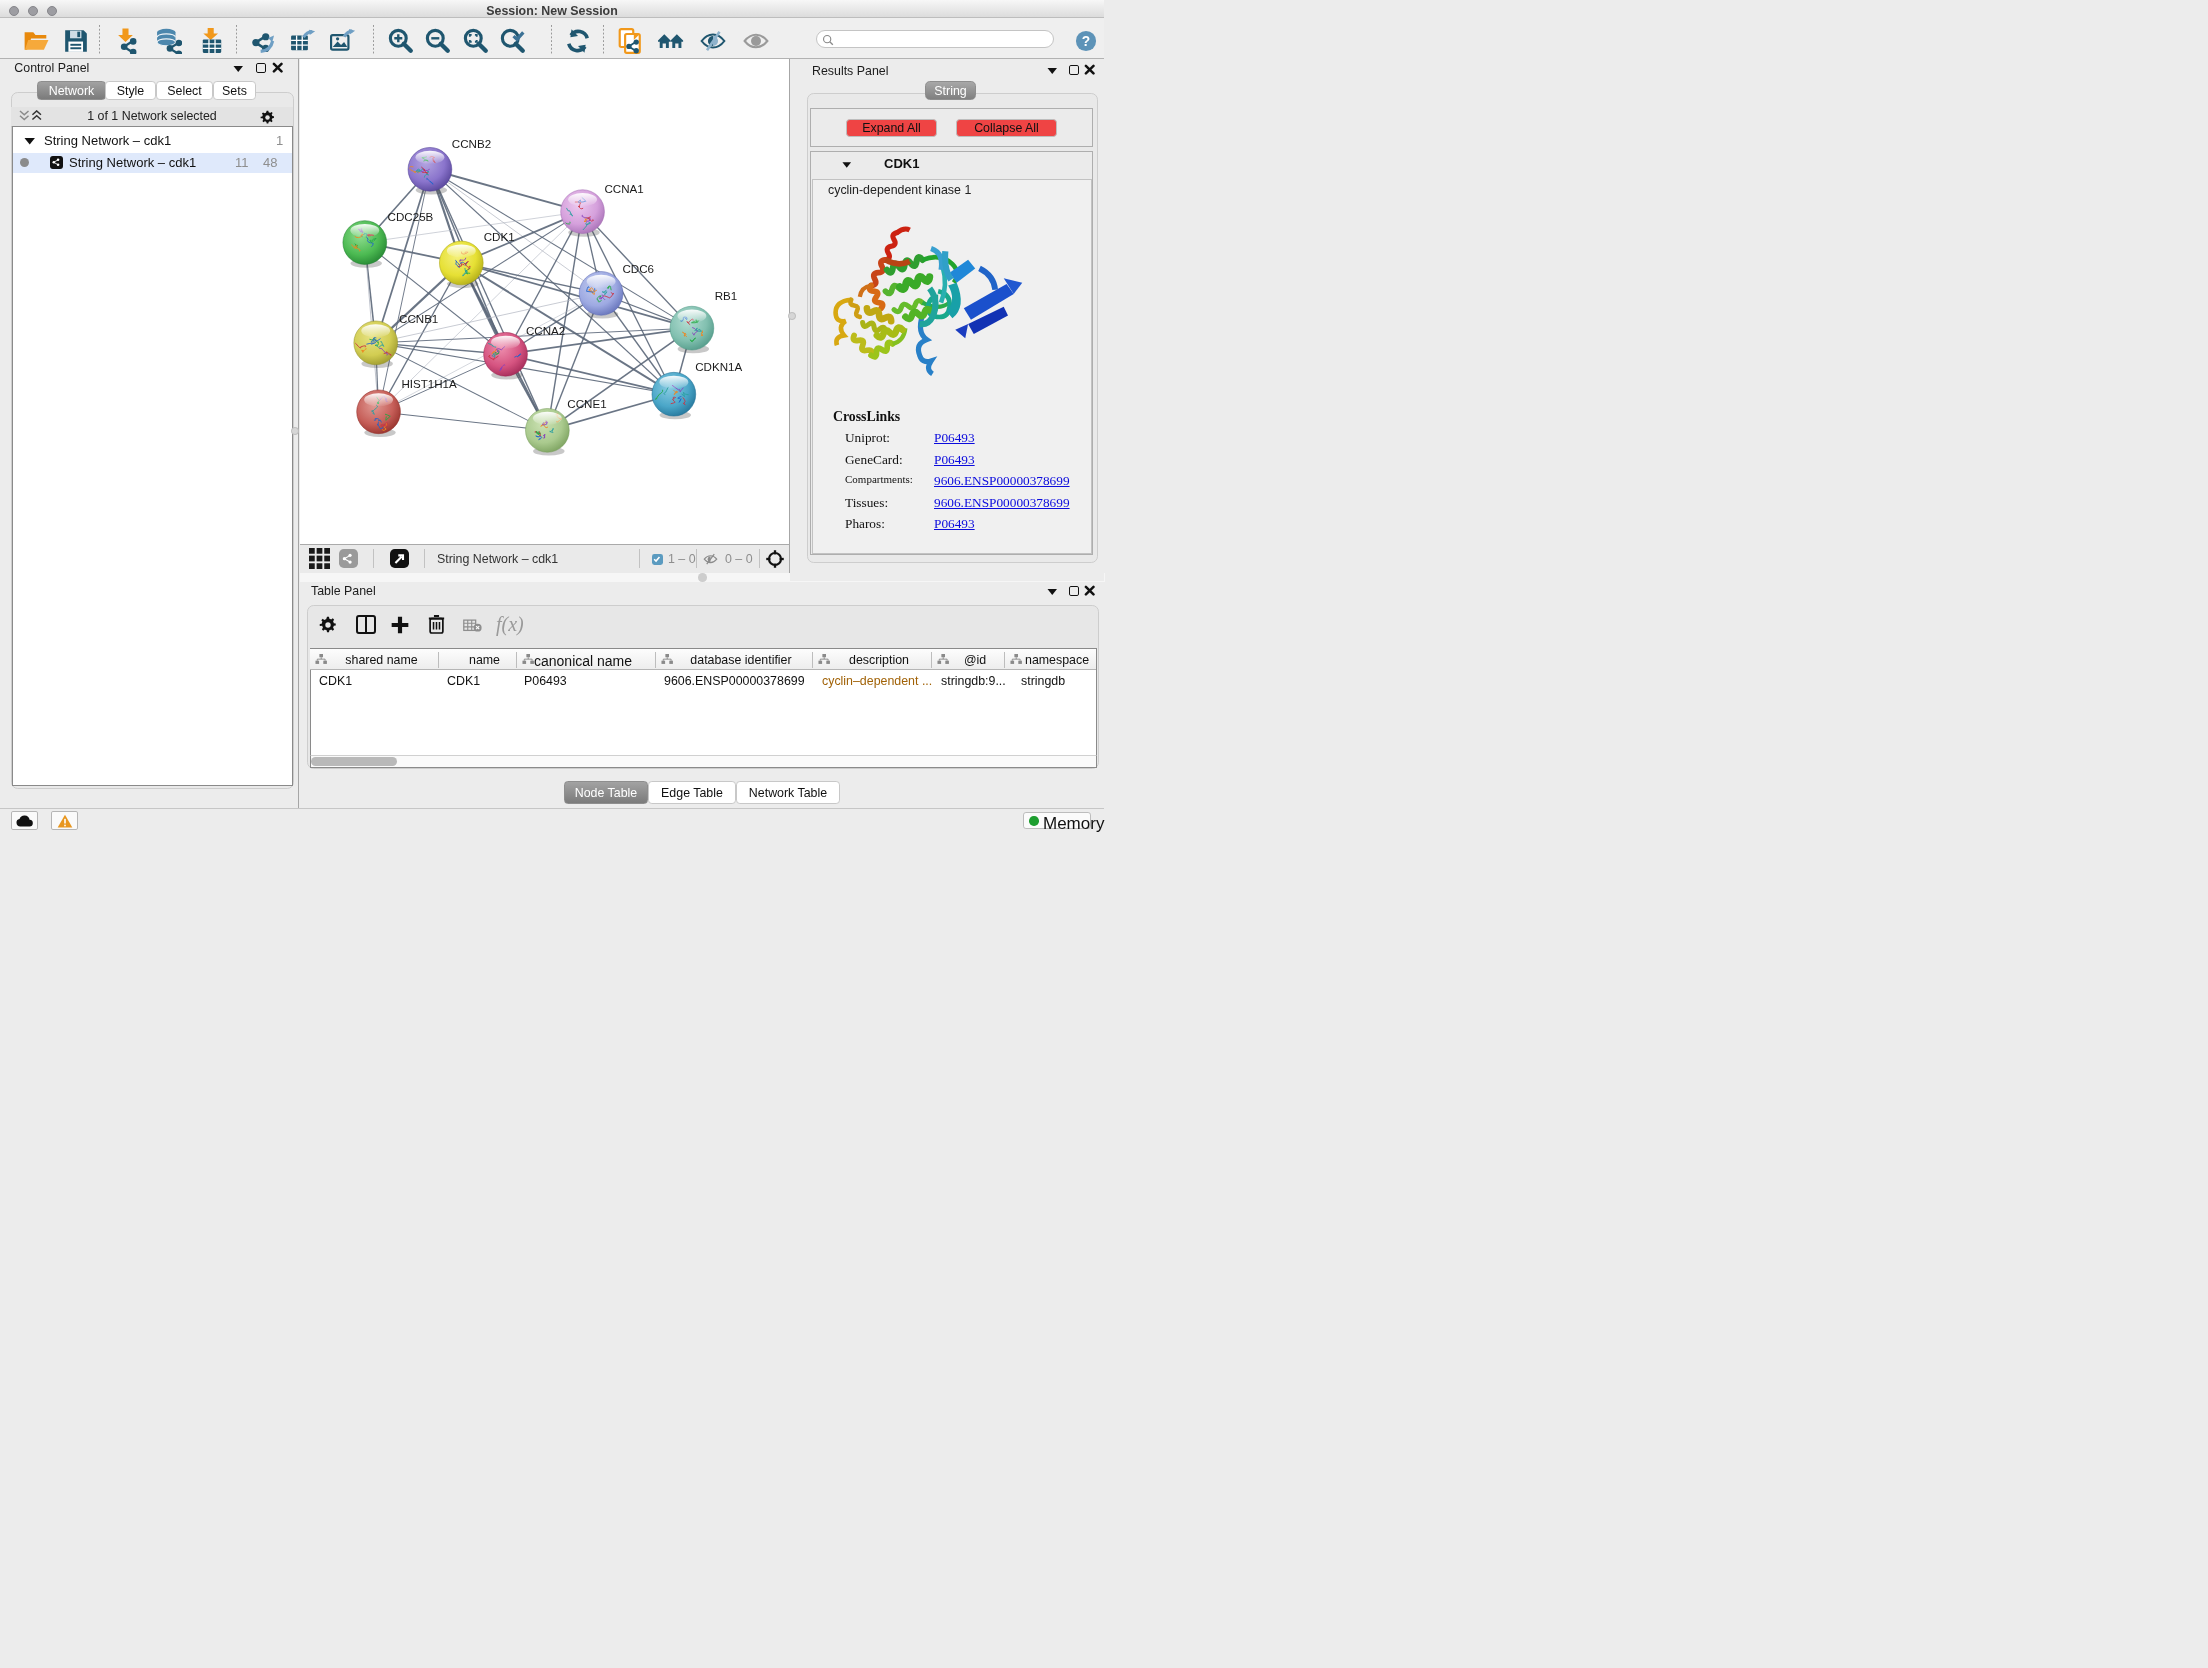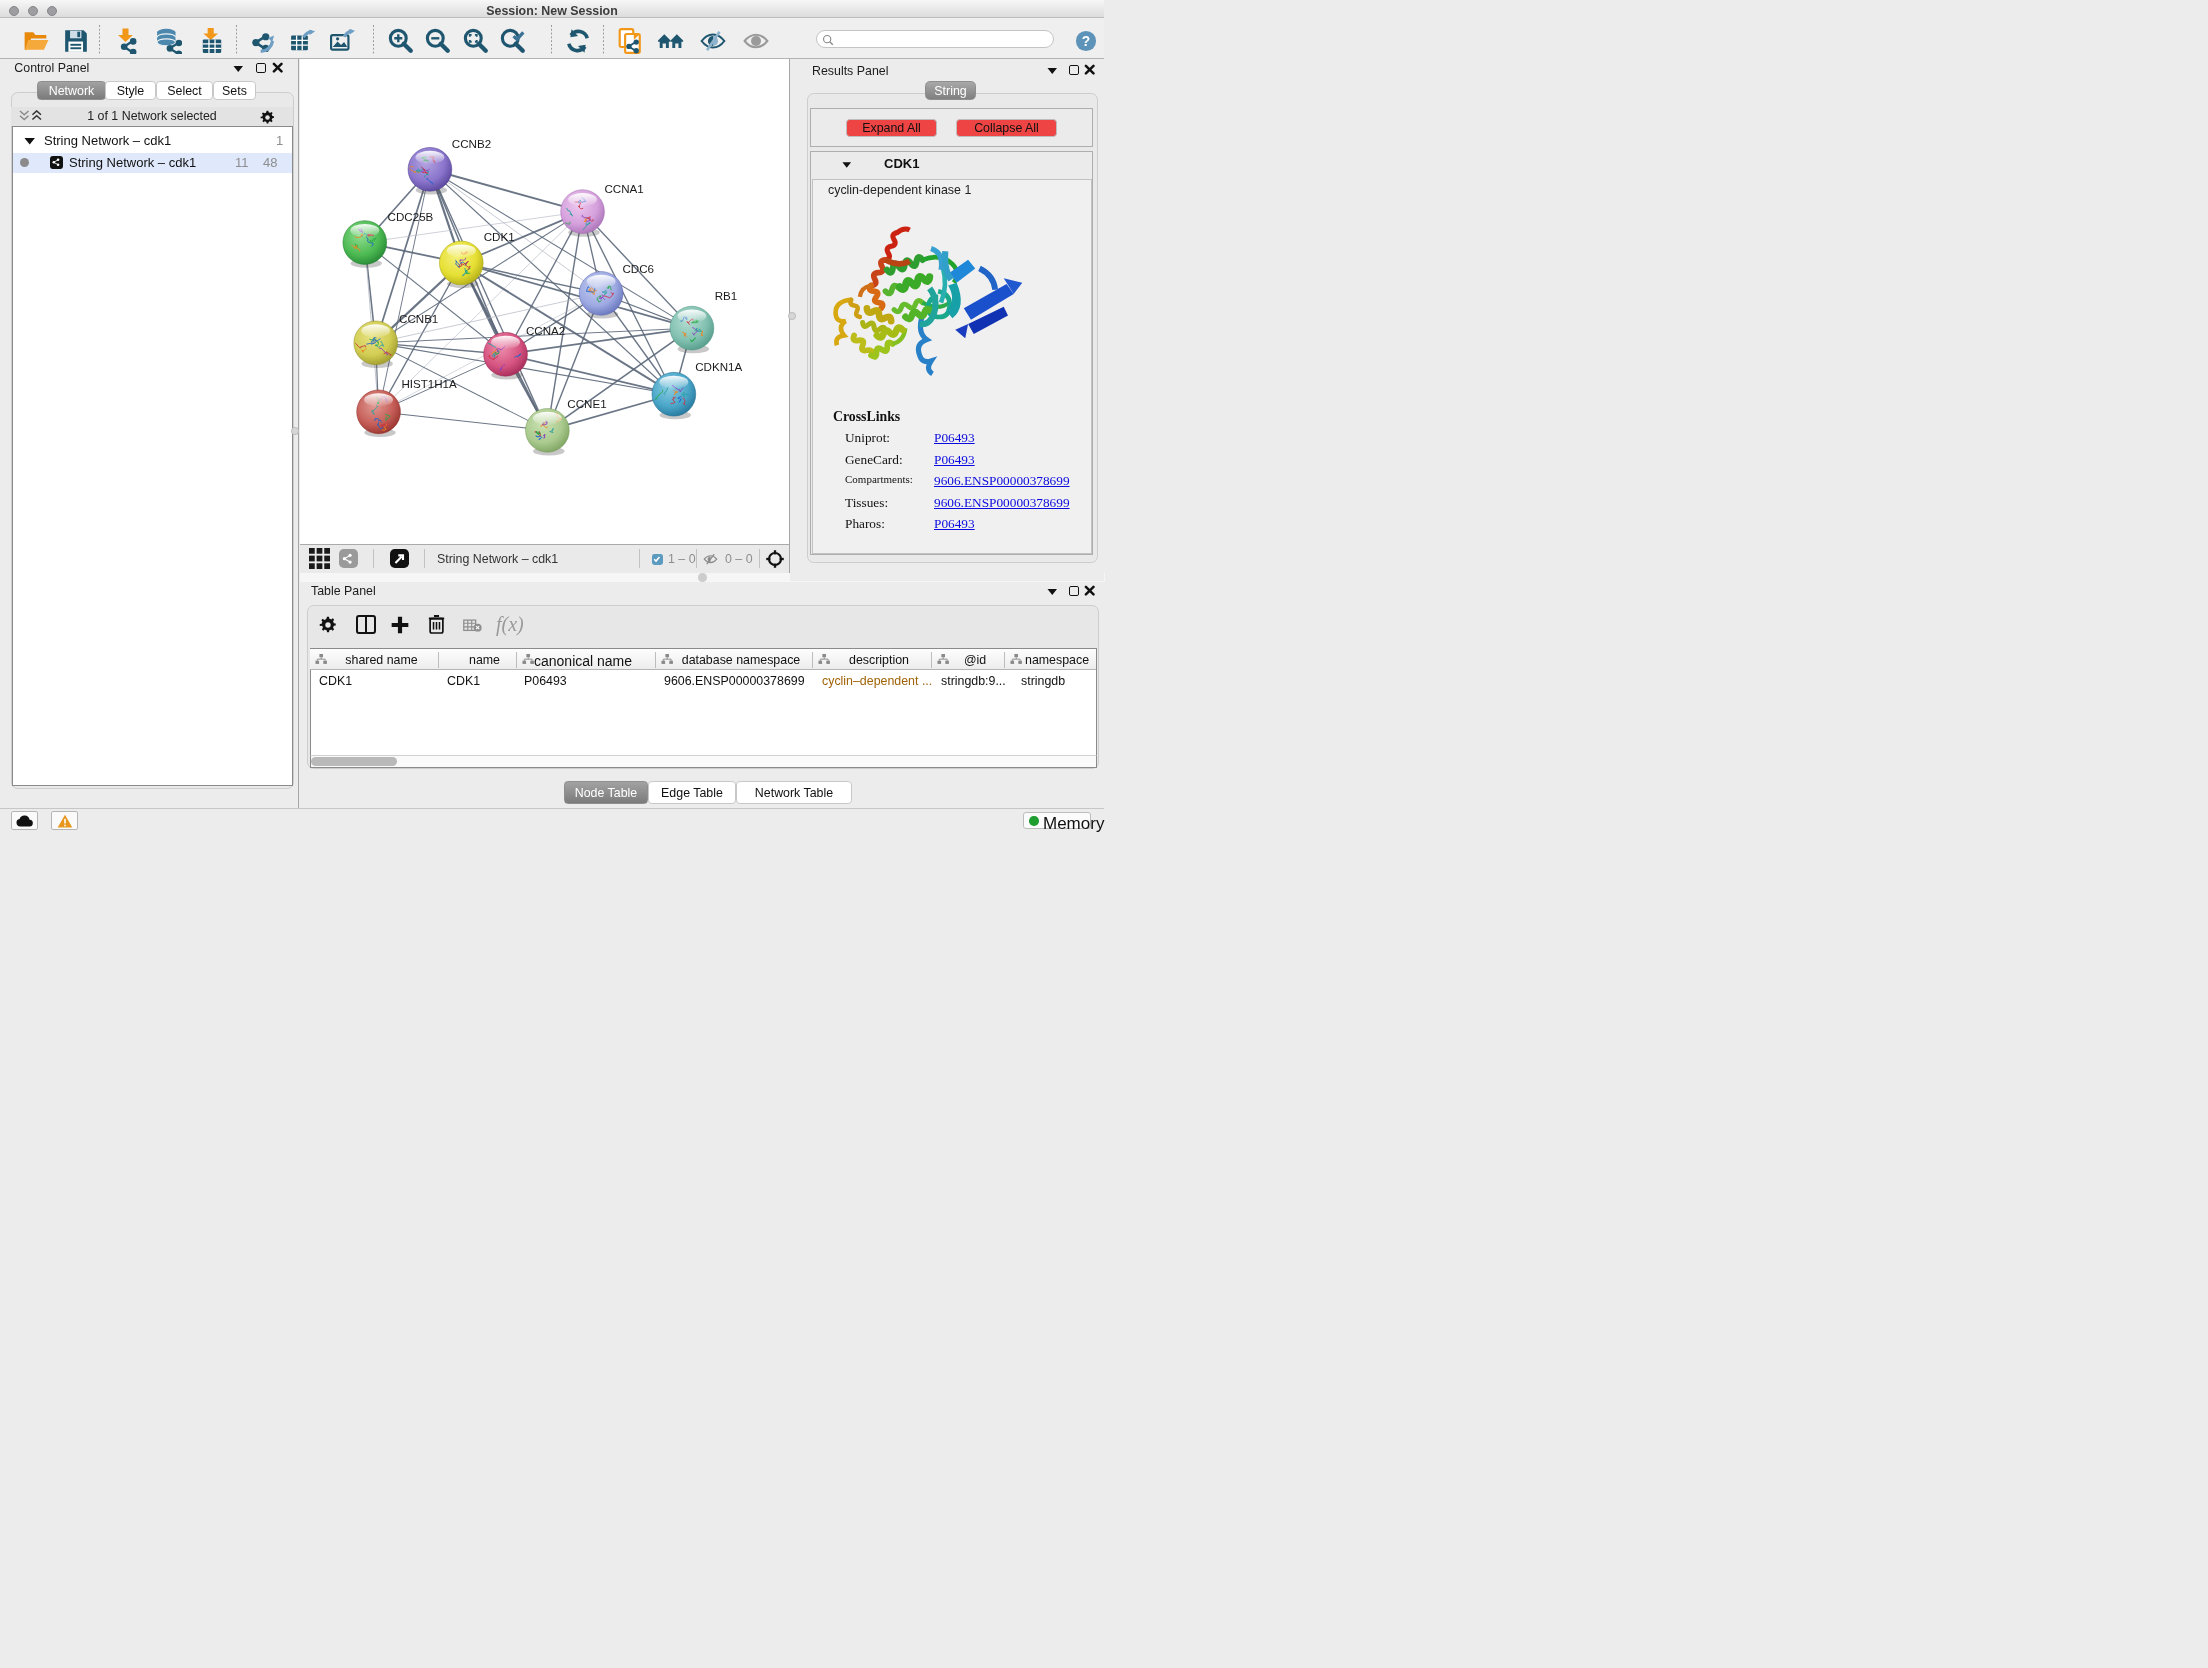--- a/index.html
+++ b/index.html
@@ -694,21 +694,21 @@
     <rect x="8.7" y="7" width="3.8" height="3.4" fill="#8a8a8a"></rect>
     <path d="M6.5 3.4v2M2.4 7V5.4h8.2V7" fill="none" stroke="#8a8a8a" stroke-width="1"></path>
   </svg>
 <div class="abs" style="left:534px;top:653px;width:120px;text-align:left;font-size:14px;color:#111;white-space:nowrap;overflow:hidden">canonical name</div>
 <svg class="icon" style="left:661px;top:654px" width="12.4" height="10.5" viewBox="0 0 13 11">
     <rect x="4.6" y="0" width="3.8" height="3.4" fill="#8a8a8a"></rect>
     <rect x="0.5" y="7" width="3.8" height="3.4" fill="#8a8a8a"></rect>
     <rect x="8.7" y="7" width="3.8" height="3.4" fill="#8a8a8a"></rect>
     <path d="M6.5 3.4v2M2.4 7V5.4h8.2V7" fill="none" stroke="#8a8a8a" stroke-width="1"></path>
   </svg>
-<div class="abs" style="left:672px;top:653px;width:138px;text-align:center;font-size:12.4px;color:#111;white-space:nowrap;overflow:hidden">database namespace</div>
+<div class="abs" style="left:672px;top:653px;width:138px;text-align:center;font-size:12.4px;color:#111;white-space:nowrap;overflow:hidden">database identifier</div>
 <svg class="icon" style="left:818px;top:654px" width="12.4" height="10.5" viewBox="0 0 13 11">
     <rect x="4.6" y="0" width="3.8" height="3.4" fill="#8a8a8a"></rect>
     <rect x="0.5" y="7" width="3.8" height="3.4" fill="#8a8a8a"></rect>
     <rect x="8.7" y="7" width="3.8" height="3.4" fill="#8a8a8a"></rect>
     <path d="M6.5 3.4v2M2.4 7V5.4h8.2V7" fill="none" stroke="#8a8a8a" stroke-width="1"></path>
   </svg>
 <div class="abs" style="left:829px;top:653px;width:100px;text-align:center;font-size:12.4px;color:#111;white-space:nowrap;overflow:hidden">description</div>
 <svg class="icon" style="left:937px;top:654px" width="12.4" height="10.5" viewBox="0 0 13 11">
     <rect x="4.6" y="0" width="3.8" height="3.4" fill="#8a8a8a"></rect>
     <rect x="0.5" y="7" width="3.8" height="3.4" fill="#8a8a8a"></rect>
@@ -727,21 +727,21 @@
 <div class="abs" style="left:447px;top:674px;font-size:12.4px;color:#111;white-space:nowrap">CDK1</div>
 <div class="abs" style="left:524px;top:674px;font-size:12.4px;color:#111;white-space:nowrap">P06493</div>
 <div class="abs" style="left:664px;top:674px;font-size:12.4px;color:#111;white-space:nowrap">9606.ENSP00000378699</div>
 <div class="abs" style="left:822px;top:674px;font-size:12.4px;color:#a16207;white-space:nowrap">cyclin–dependent ...</div>
 <div class="abs" style="left:941px;top:674px;font-size:12.4px;color:#111;white-space:nowrap">stringdb:9...</div>
 <div class="abs" style="left:1021px;top:674px;font-size:12.4px;color:#111;white-space:nowrap">stringdb</div>
 <div class="abs" style="left:310px;top:755px;width:787px;height:13.3px;background:#fafafa;border:1px solid #8a8a8a;border-top:1px solid #d0d0d0"></div>
 <div class="abs" style="left:311px;top:757px;width:86px;height:8.6px;background:#b9b9b9;border-radius:4.8px"></div>
 <div class="tab tabsel" style="left:564px;top:781px;width:84px;height:23px;line-height:22px">Node Table</div>
 <div class="tab " style="left:648px;top:781px;width:88px;height:23px;line-height:22px">Edge Table</div>
-<div class="tab " style="left:736px;top:781px;width:116px;height:23px;line-height:22px">Network Table</div>
+<div class="tab " style="left:736px;top:781px;width:104px;height:23px;line-height:22px">Network Table</div>
 <div class="abs" style="left:0;top:808px;width:1104px;height:26px;background:#ececec;border-top:1px solid #c6c6c6;z-index:6"></div>
 <div class="abs" style="left:10.5px;top:811px;width:27px;height:19px;background:#fafafa;border:1px solid #b5b5b5;border-radius:1.9px;z-index:7"></div>
 <svg class="icon" style="left:15px;top:815px;z-index:8" width="18" height="12.4" viewBox="0 0 24 16">
     <path d="M7 15a5 5 0 0 1-1-9.9A7 7 0 0 1 19.5 6 4.5 4.5 0 0 1 19 15z" fill="#111"></path>
   </svg>
 <div class="abs" style="left:51px;top:811px;width:27px;height:19px;background:#fafafa;border:1px solid #b5b5b5;border-radius:1.9px;z-index:7"></div>
 <svg class="icon" style="left:57px;top:814px;z-index:8" width="16" height="14.3" viewBox="0 0 24 21">
     <path d="M12 1L23 20H1z" fill="#e8961e"></path>
     <rect x="10.8" y="7" width="2.4" height="7" fill="#fff"></rect>
     <rect x="10.8" y="15.8" width="2.4" height="2.4" fill="#fff"></rect>

